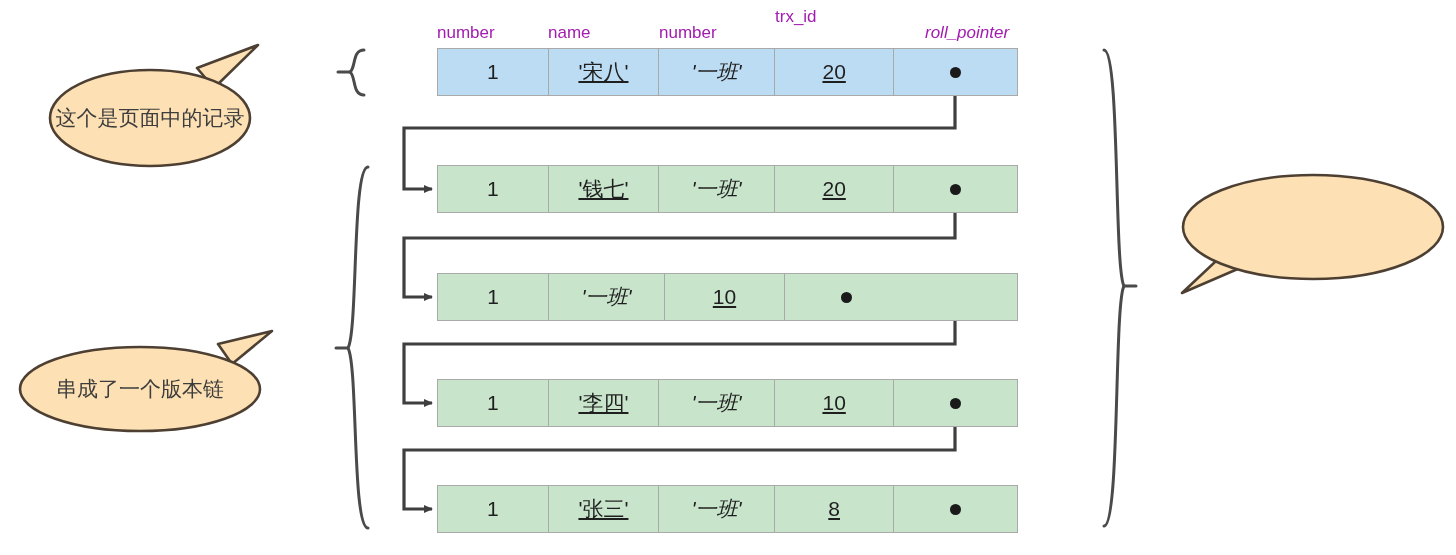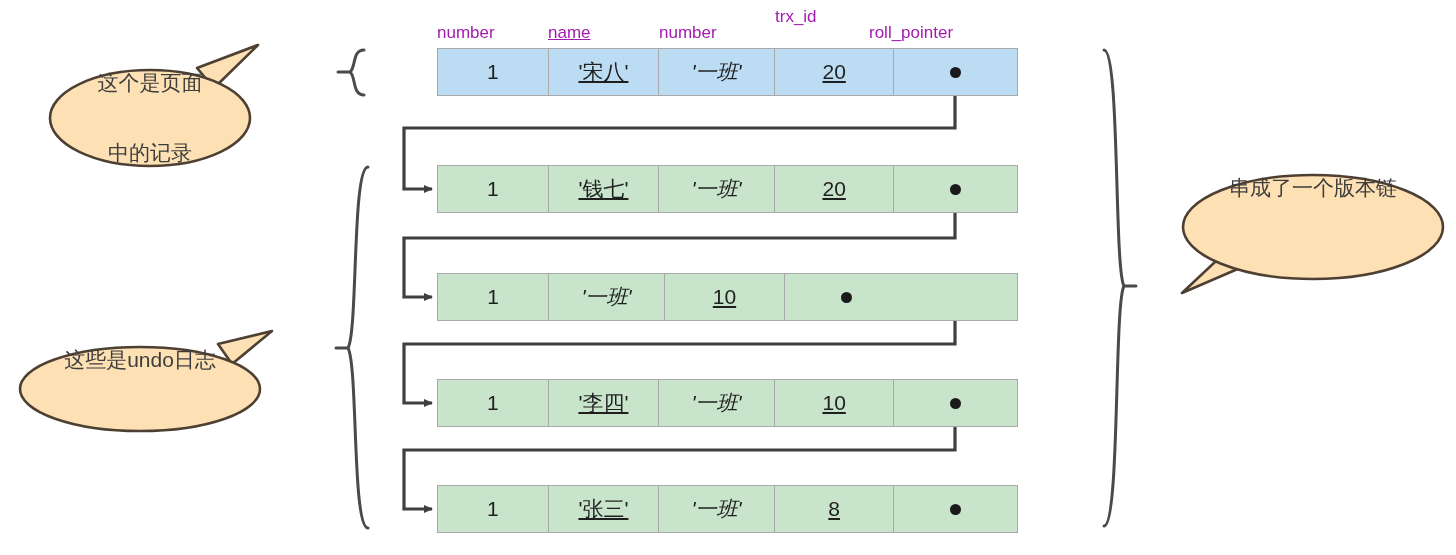--- a/index.html
+++ b/index.html
@@ -45,21 +45,21 @@
   .cell.c-trx{width:120px;text-decoration:underline;}
   .cell.c-roll{width:123px;}
   .dot{
     width:11px;height:11px;border-radius:50%;background:#1a1a1a;
   }
 
   
   .callout{position:absolute;z-index:4;}
   .callout .txt{
     position:absolute;left:0;top:0;width:100%;height:100%;
-    display:flex;flex-direction:column;align-items:center;justify-content:space-between;
+    display:flex;flex-direction:row;align-items:center;justify-content:center;
     font-size:21px;color:#3d3d3d;line-height:1.22;text-align:center;
     white-space:nowrap;pointer-events:none;
   }
 </style>
 </head>
 <body>
 
 <div id="stage">
 
   <svg class="layer back" viewBox="0 0 1456 555">
@@ -72,24 +72,24 @@
     <path d="M955,72 L955,128 L404,128 L404,189 L432,189" fill="none" stroke="#3f3f3f" stroke-width="3.2" stroke-linejoin="miter" marker-end="url(#arrowhead)"></path>
 
     <path d="M955,189 L955,238 L404,238 L404,297 L432,297" fill="none" stroke="#3f3f3f" stroke-width="3.2" stroke-linejoin="miter" marker-end="url(#arrowhead)"></path>
 
     <path d="M955,297 L955,344 L404,344 L404,403 L432,403" fill="none" stroke="#3f3f3f" stroke-width="3.2" stroke-linejoin="miter" marker-end="url(#arrowhead)"></path>
 
     <path d="M955,403 L955,450 L404,450 L404,509 L432,509" fill="none" stroke="#3f3f3f" stroke-width="3.2" stroke-linejoin="miter" marker-end="url(#arrowhead)"></path>
   </svg>
 
   <div class="col-head" style="left:437px;top:24px;width:111px;">number</div>
-  <div class="col-head" style="left:548px;top:24px;width:111px;text-decoration:underline;">name</div>
+  <div class="col-head" style="left:548px;top:24px;width:111px;">name</div>
   <div class="col-head" style="left:659px;top:24px;width:116px;">number</div>
   <div class="col-head" style="left:775px;top:8px;width:120px;">trx_id</div>
-  <div class="col-head" style="left:869px;top:24px;width:123px;">roll_pointer</div>
+  <div class="col-head" style="left:925px;top:24px;width:123px;font-style:italic;">roll_pointer</div>
 
   <div class="row blue" style="left:437px;top:48px;width:581px;">
     <div class="cell c-number">1</div>
     <div class="cell c-name">'宋八'</div>
     <div class="cell c-class">'一班'</div>
     <div class="cell c-trx">20</div>
     <div class="cell c-roll">
       <span class="dot"></span>
     </div>
   </div>
@@ -156,23 +156,18 @@
 
   <div class="callout" style="left:50px;top:70px;width:200px;height:96px;">
     <div class="txt">
       <span>这个是页面</span>
       <span>中的记录</span>
     </div>
   </div>
 
   <div class="callout" style="left:20px;top:347px;width:240px;height:84px;">
     <div class="txt">
-      <span>这些是undo日志</span>
-    </div>
-  </div>
-
-  <div class="callout" style="left:1183px;top:175px;width:260px;height:104px;">
-    <div class="txt">
       <span>串成了一个版本链</span>
     </div>
   </div>
 
+
 </div>
 
 </body></html>

